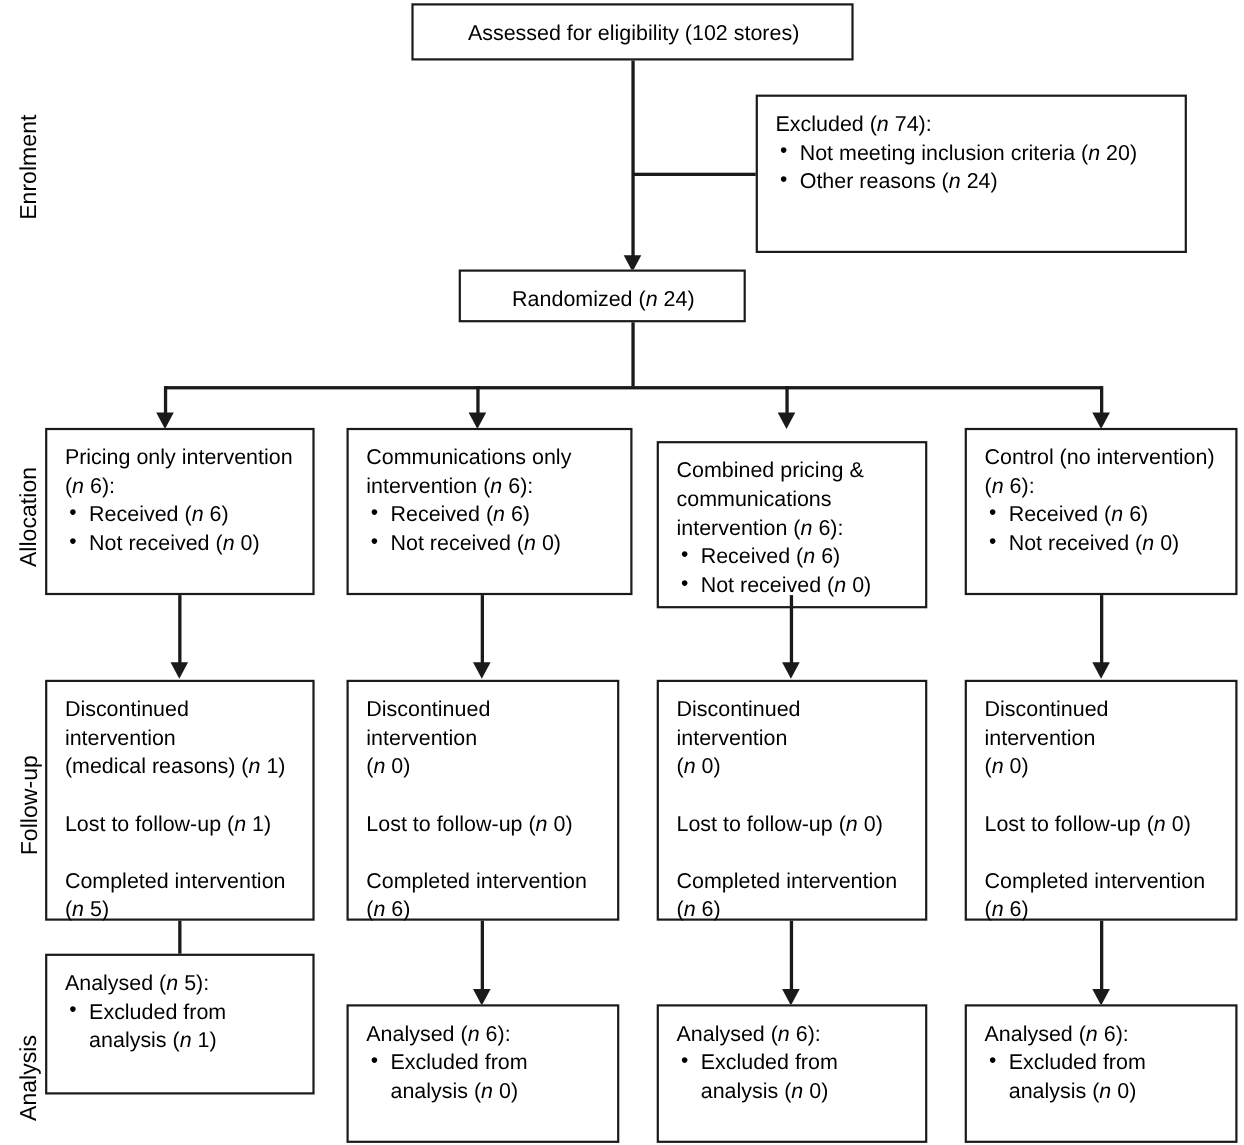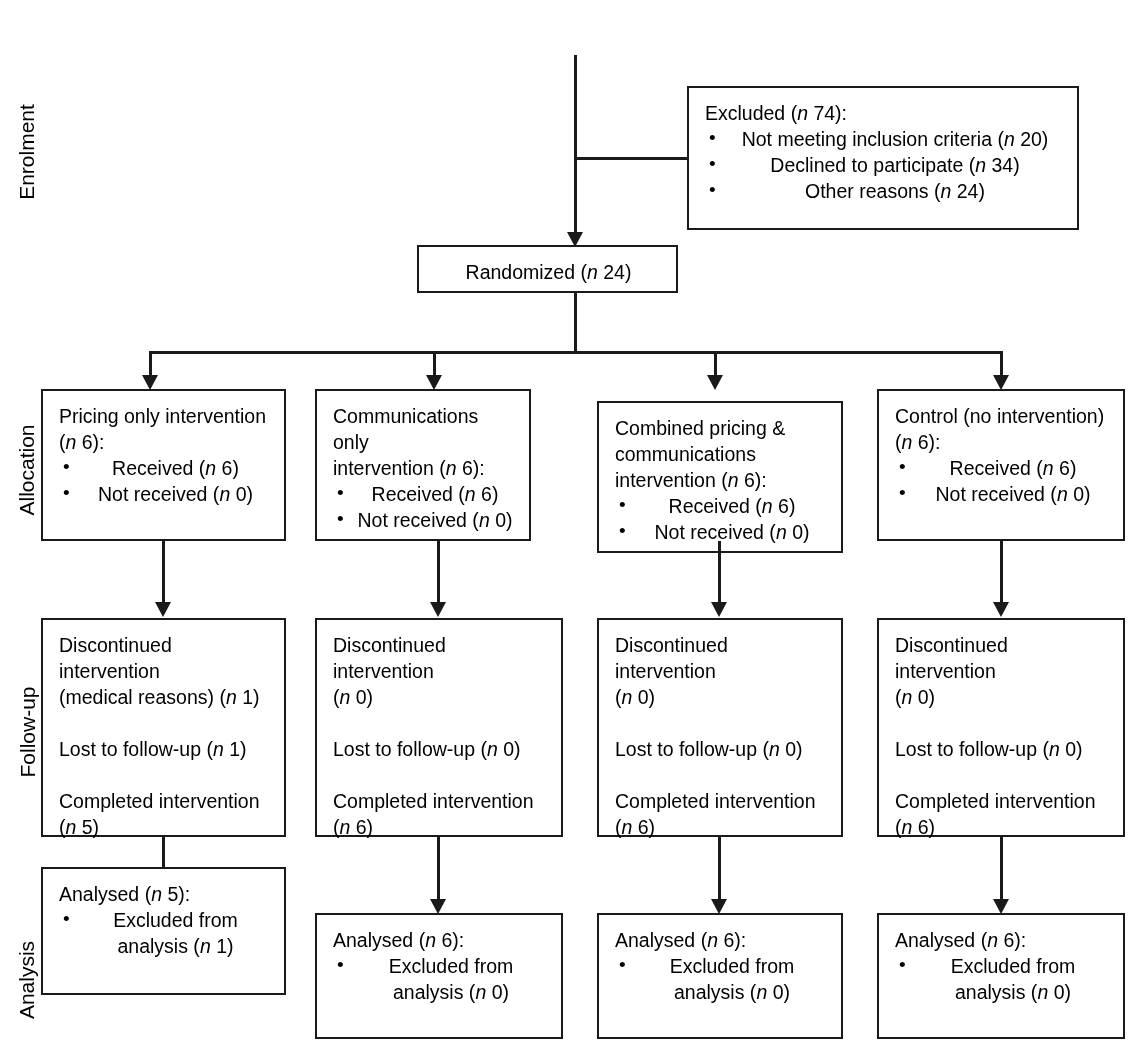--- a/index.html
+++ b/index.html
@@ -39,21 +39,20 @@
   }
   .ul {
     list-style: none;
     margin: 0;
     padding: 0;
   }
   .ul li {
     position: relative;
     padding-left: 22px;
     margin: 0;
-    text-align: center;
   }
   .ul li::before {
     content: "\2022";
     position: absolute;
     left: 4px;
     top: -1px;
     font-size: 19px;
   }
   .para {
     margin: 0;
@@ -101,35 +100,39 @@
 </head>
 <body>
 
 <div id="canvas">
 
   <div class="side-label" style="left:-43px; top:140px; width:140px;">Enrolment</div>
   <div class="side-label" style="left:-48px; top:458px; width:150px;">Allocation</div>
   <div class="side-label" style="left:-45px; top:720px; width:145px;">Follow-up</div>
   <div class="side-label" style="left:-43px; top:968px; width:140px;">Analysis</div>
 
+  <div class="box center" style="left:374px; top:3px; width:402px; height:52px;">
+    <div class="inner">
+      <span>Assessed for eligibility (102 stores)</span>
+    </div>
+  </div>
 
   <div class="ln vline" style="left:574px; top:55px; width:2.5px; height:185px;"></div>
   <div class="arrow-down" style="left:567px; top:232px;"></div>
 
   <div class="ln hline" style="left:576px; top:157px; width:118px;"></div>
   <div class="arrow-right" style="left:694px; top:150px;"></div>
 
   <div class="box" style="left:687px; top:86px; width:392px; height:144px;">
     <div class="inner">
       <div class="para">
         <span>Excluded (</span><i class="ital">n</i><span> 74):</span>
       </div>
       <ul class="ul">
         <li><span>Not meeting inclusion criteria (</span><i class="ital">n</i><span> 20)</span></li>
-        <li><span>Declined to participate (</span><i class="ital">n</i><span> 34)</span></li>
         <li><span>Other reasons (</span><i class="ital">n</i><span> 24)</span></li>
       </ul>
     </div>
   </div>
 
   <div class="box center" style="left:417px; top:245px; width:261px; height:48px;">
     <div class="inner">
       <span>Randomized (</span><i class="ital">n</i><span> 24)</span>
     </div>
   </div>
@@ -149,21 +152,21 @@
   <div class="box" style="left:41px; top:389px; width:245px; height:152px;">
     <div class="inner">
       <div class="para">Pricing only intervention<br>(<i>n</i> 6):</div>
       <ul class="ul">
         <li><span>Received (</span><i class="ital">n</i><span> 6)</span></li>
         <li><span>Not received (</span><i class="ital">n</i><span> 0)</span></li>
       </ul>
     </div>
   </div>
 
-  <div class="box" style="left:315px; top:389px; width:216px; height:152px;">
+  <div class="box" style="left:315px; top:389px; width:260px; height:152px;">
     <div class="inner">
       <div class="para">Communications only<br>intervention (<i>n</i> 6):</div>
       <ul class="ul">
         <li><span>Received (</span><i class="ital">n</i><span> 6)</span></li>
         <li><span>Not received (</span><i class="ital">n</i><span> 0)</span></li>
       </ul>
     </div>
   </div>
 
   <div class="box" style="left:597px; top:401px; width:246px; height:152px;">

